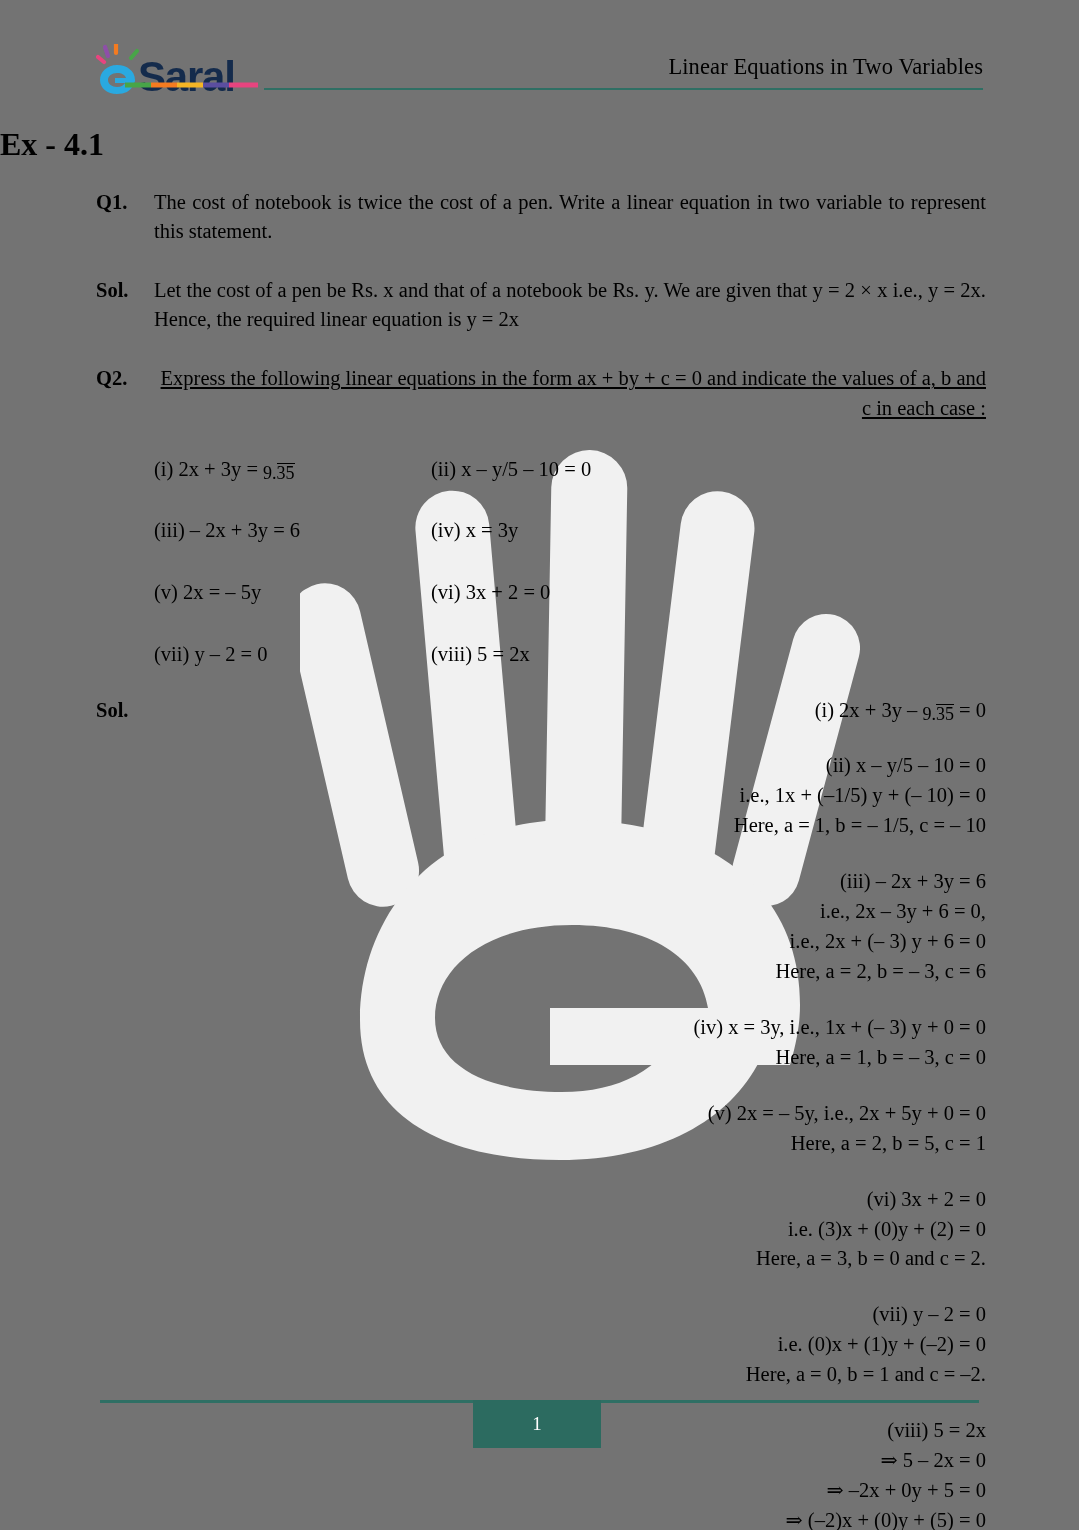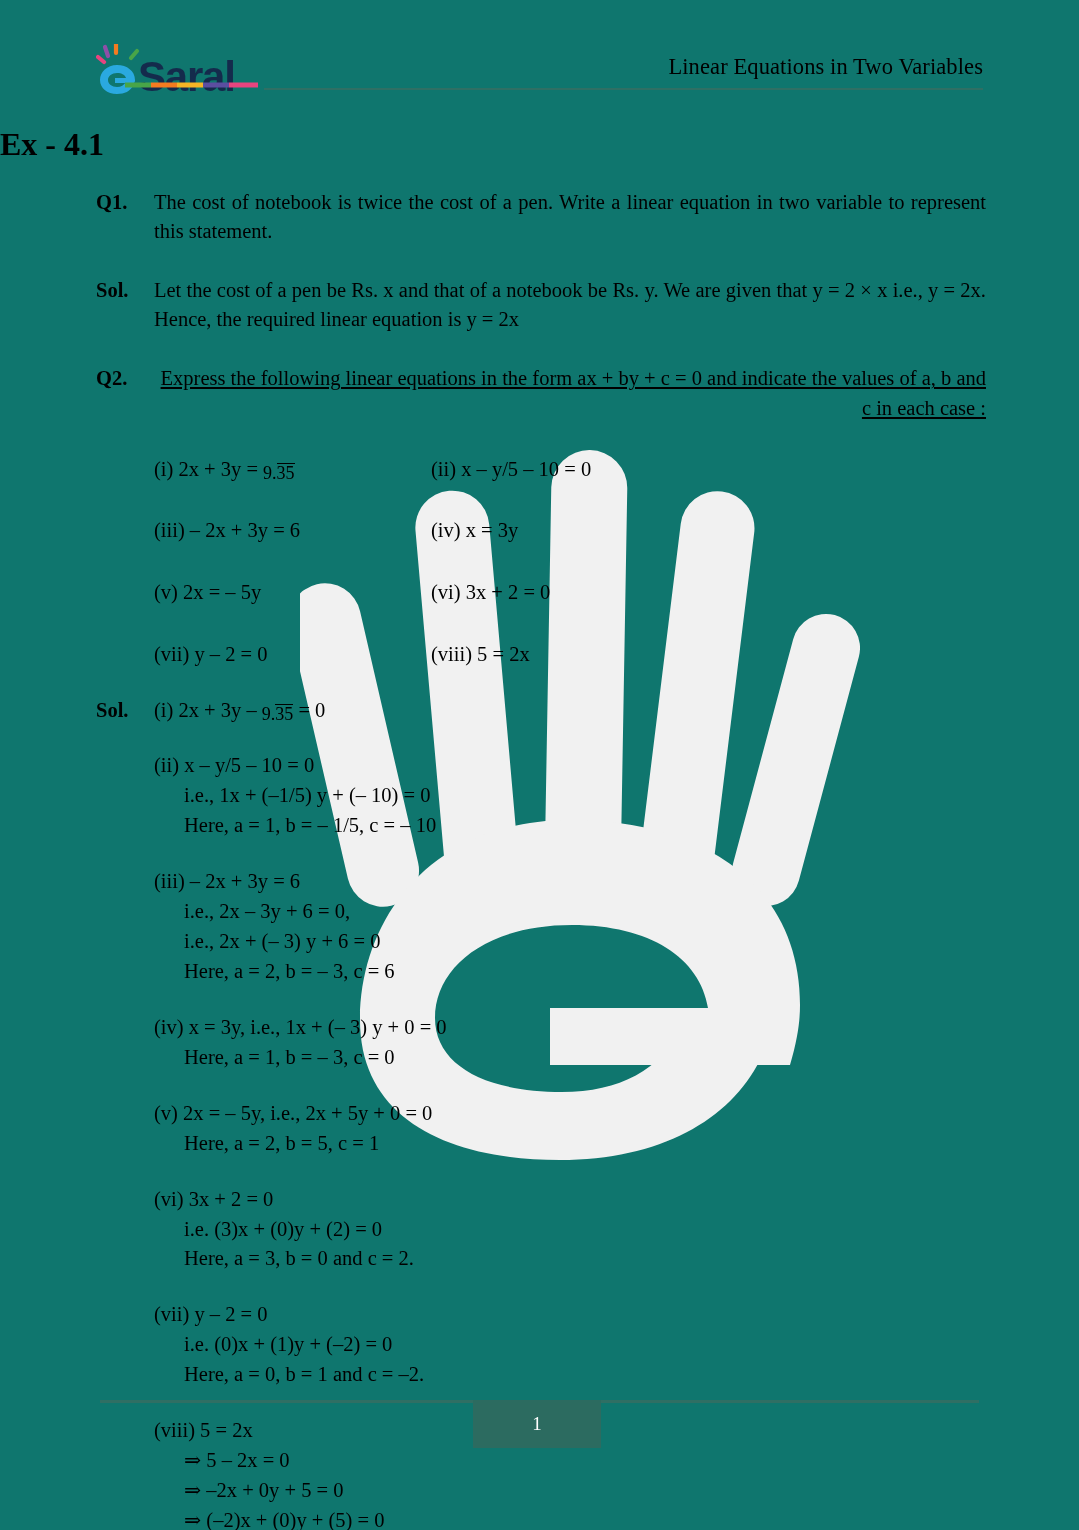--- a/index.html
+++ b/index.html
@@ -9,21 +9,21 @@
     background: #ffffff;
   }
   body {
     font-family: "Liberation Serif", "DejaVu Serif", serif;
     color: #000000;
   }
   .page {
     position: relative;
     width: 1079px;
     height: 1530px;
-    background: #0f766e;
+    background: #737373;
     overflow: hidden;
     box-sizing: border-box;
   }
 
   
   .watermark {
     position: absolute;
     left: 300px;
     top: 420px;
     width: 560px;
@@ -124,21 +124,21 @@
 
   
   .solwrap { display: flex; align-items: flex-start; }
   .sollabel {
     font-weight: bold;
     width: 58px;
     flex: 0 0 58px;
   }
   .solbody { flex: 1; }
 
-  .sgroup { margin-bottom: 26px; }
+  .sgroup { margin-bottom: 26px; text-align: right; }
   .sgroup:last-child { margin-bottom: 0; }
   .sline { line-height: 1.46; white-space: nowrap; }
   .sline.ind { padding-left: 30px; }
 
   
   .rep {
     font-size: 18px;
     position: relative;
     top: 3px;
     display: inline-block;

